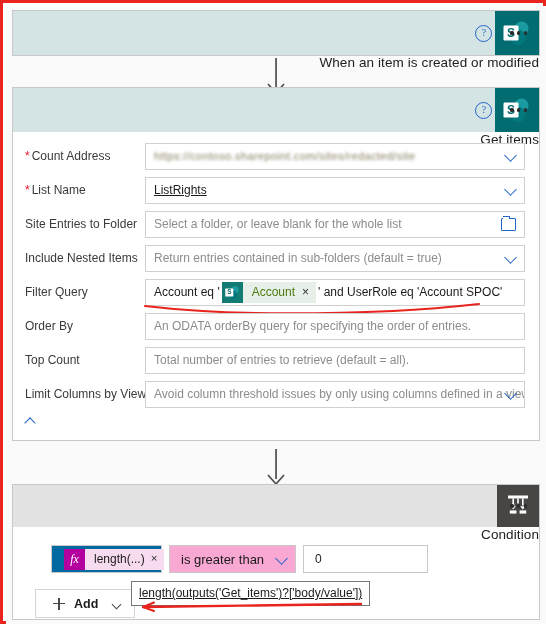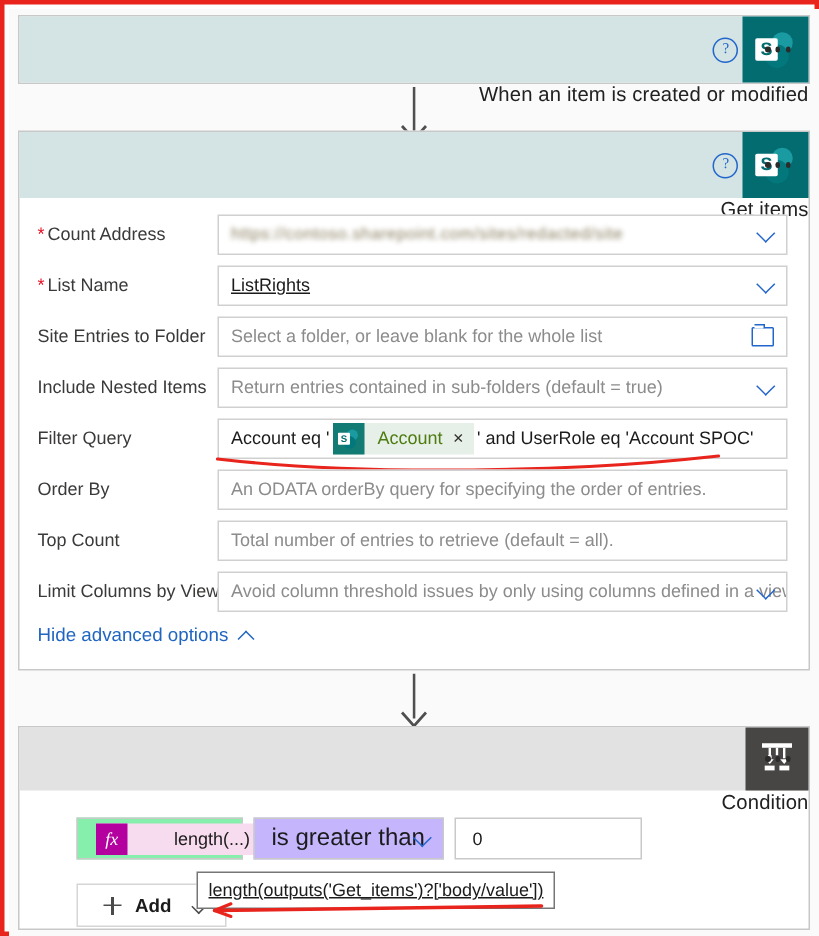--- a/index.html
+++ b/index.html
@@ -277,21 +277,21 @@
   .cond-body { padding: 18px 0 0 0; position: relative; }
   .cond-row {
     display: flex;
     align-items: center;
     padding-left: 38px;
   }
   .cond-expr-box {
     width: 111px;
     height: 28px;
     border: 1px solid #c9c9c9;
-    background: #86efac;
+    background: #0369a1;
     display: flex;
     align-items: center;
     padding-left: 12px;
     box-sizing: border-box;
   }
   .fx-chip {
     display: inline-flex;
     align-items: center;
     height: 21px;
     background: #f7dcf0;
@@ -306,62 +306,61 @@
     display: flex;
     align-items: center;
     justify-content: center;
     flex: 0 0 21px;
   }
   .fx-chip .fx-label {
     padding: 0 6px 0 9px;
     font-size: 12px;
     color: #1b1b1b;
     white-space: nowrap;
-    margin-left: 22px;
   }
   .fx-chip .fx-x {
     font-size: 11.5px;
     color: #323130;
     padding-right: 7px;
     cursor: pointer;
     line-height: 1;
   }
 
   .cond-op-box {
     position: relative;
     width: 127px;
     height: 28px;
     margin-left: 7px;
     border: 1px solid #c9c9c9;
-    background: #c4b5fd;
+    background: #f9a8d4;
     display: flex;
     align-items: center;
     padding-left: 11px;
     box-sizing: border-box;
-    font-size: 16px;
+    font-size: 13px;
     color: #1b1b1b;
     cursor: pointer;
   }
   .cond-val-box {
     width: 125px;
     height: 28px;
     margin-left: 7px;
     border: 1px solid #c9c9c9;
     background: #fff;
     display: flex;
     align-items: center;
     padding-left: 11px;
     box-sizing: border-box;
     font-size: 12px;
     color: #1b1b1b;
   }
 
   .add-btn {
     position: absolute;
-    left: 38px;
+    left: 22px;
     top: 62px;
     width: 100px;
     height: 29px;
     border: 1px solid #d5d5d5;
     background: #fff;
     display: flex;
     align-items: center;
     gap: 9px;
     padding-left: 17px;
     box-sizing: border-box;
@@ -559,21 +558,20 @@
 
         <div class="form-row">
           <div class="field-label">Limit Columns by View</div>
           <div class="field-box">
             <div class="field-placeholder">Avoid column threshold issues by only using columns defined in a view</div>
             <div class="caret"></div>
           </div>
         </div>
 
         <div class="adv-link">
-          <span class="adv-text">Hide advanced options</span>
           <span class="chev-up"></span>
         </div>
 
         <div style="height:16px"></div>
       </div>
     </div>
 
     <div class="connector" style="top:443px;">
       <svg width="22" height="38">
           <use href="#arrow-down"></use>

